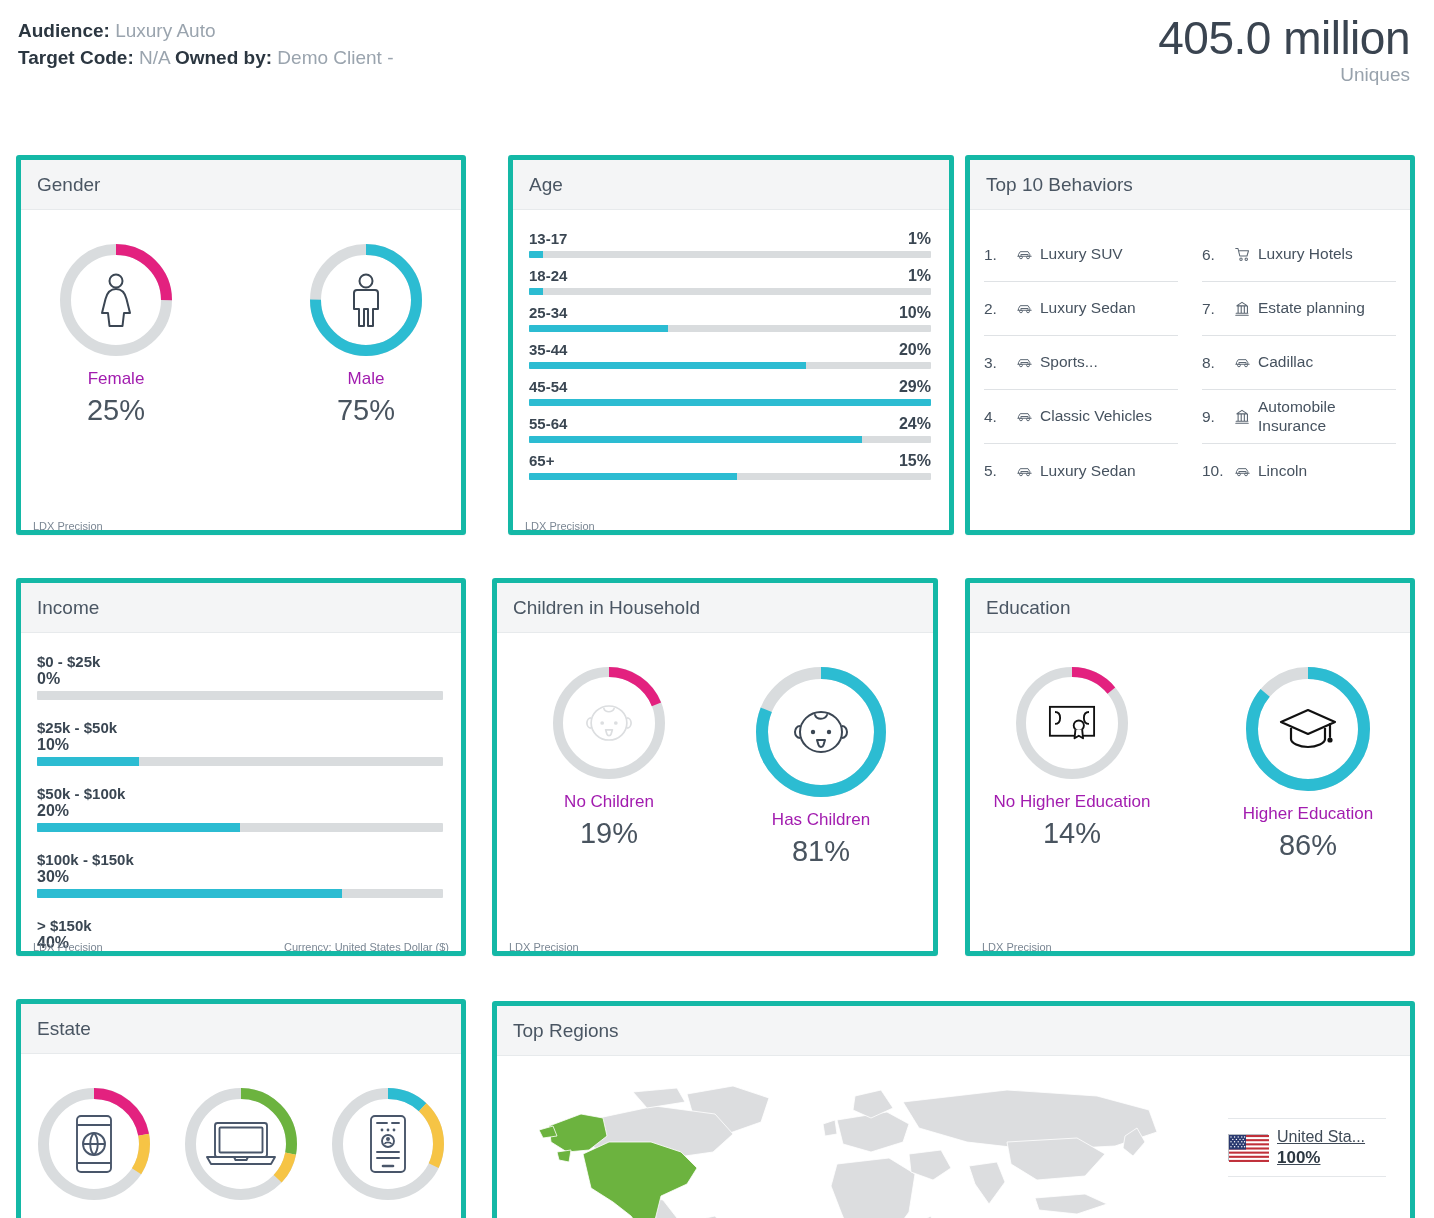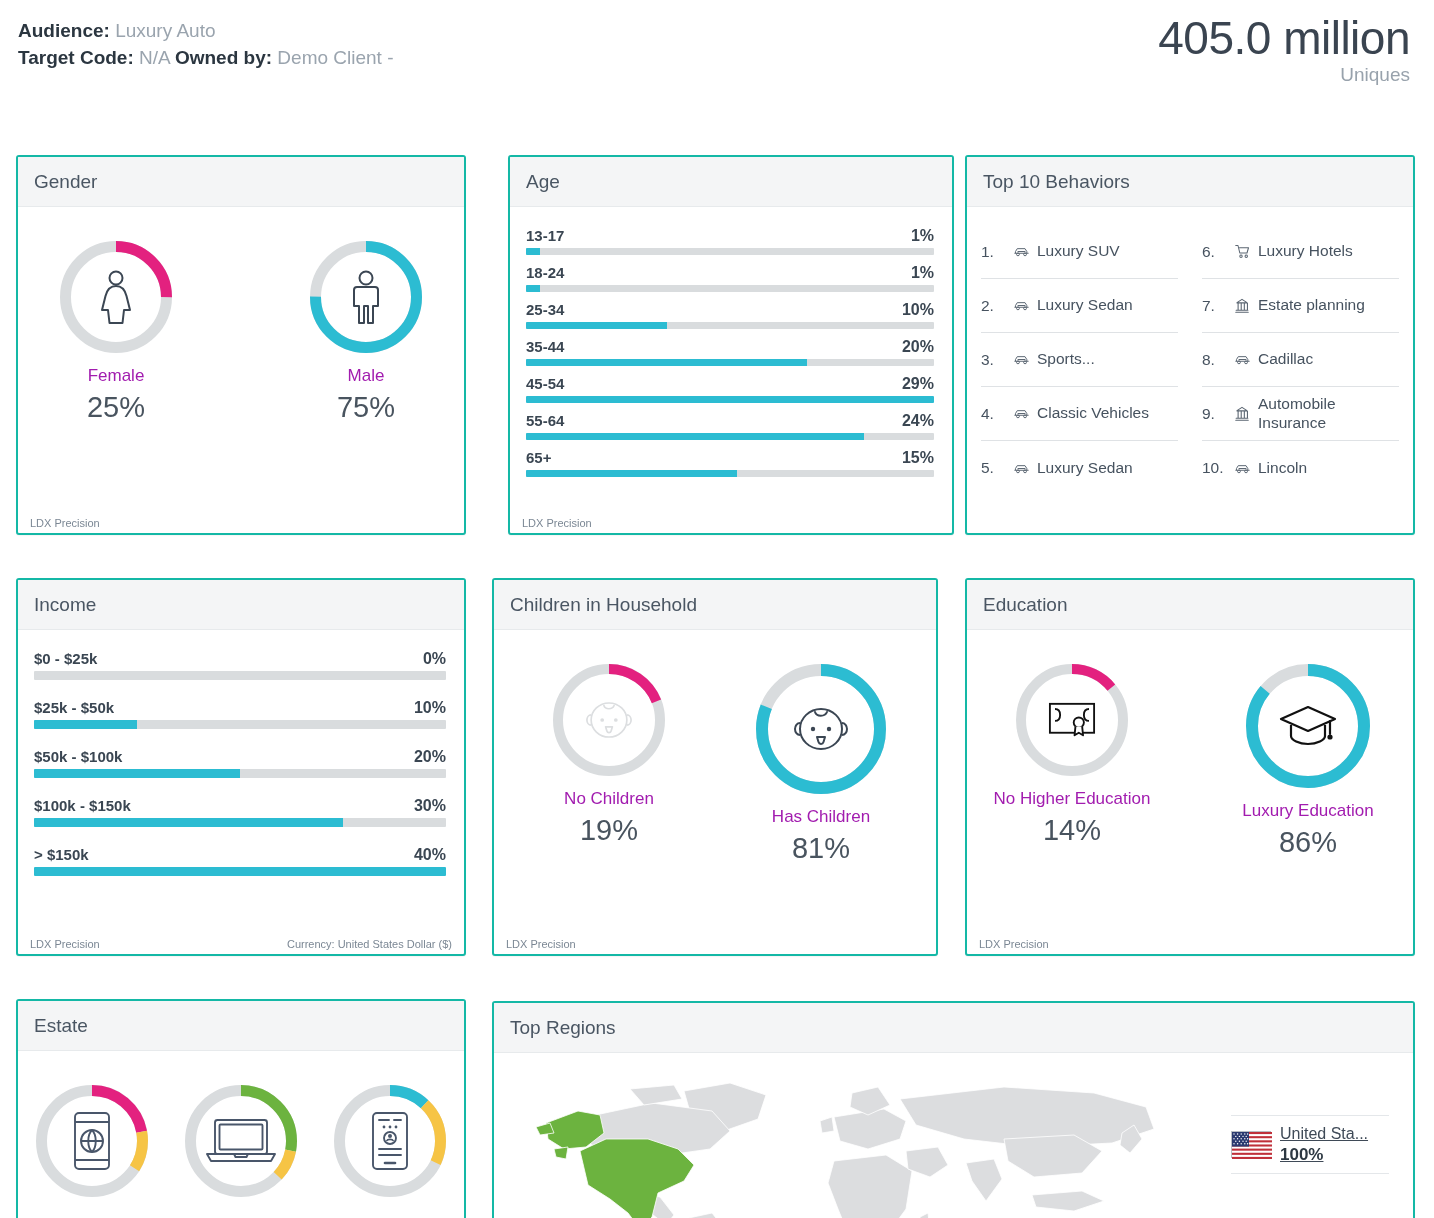--- a/index.html
+++ b/index.html
@@ -20,21 +20,21 @@
   }
   .hdr-left { position: absolute; left: 18px; top: 18px; line-height: 1.42; }
   .hdr-line { font-size: 19px; color: #9aa4ae; white-space: nowrap; }
   .hdr-line b { color: #2b3640; font-weight: bold; }
   .hdr-right { position: absolute; right: 24px; top: 14px; text-align: right; }
   .uniques-num { font-size: 46px; color: #3a4450; letter-spacing: -0.5px; line-height: 1.05; font-weight: 400; }
   .uniques-lbl { font-size: 19px; color: #98a2ac; margin-top: 2px; }
   .card {
     position: absolute;
     background: #ffffff;
-    border: 2px solid #14b8a6;
+    border: 5px solid #14b8a6;
     border-radius: 3px;
     box-shadow: 0 1px 1px rgba(0,0,0,.045);
     overflow: hidden;
   }
   .card-head {
     height: 50px;
     background: #f4f5f6;
     border-bottom: 1px solid #e7eaec;
     display: flex; align-items: center;
     padding: 0 16px;
@@ -64,21 +64,21 @@
   
   .barlist { padding: 20px 18px 0 16px; }
   .bar-item { margin-bottom: 9px; }
   .bar-top { display: flex; justify-content: space-between; align-items: baseline; font-size: 15px; color: #3a4652; font-weight: bold; padding-bottom: 3px; }
   .bar-top .bl { font-weight: bold; }
   .bar-top .bv { font-weight: bold; font-size: 16px; }
   .bar-track { height: 7px; background: #d9dcde; border-radius: 1px; overflow: hidden; }
   .bar-fill { height: 100%; background: #2cbcd2; }
 
   .barlist.income .bar-item { margin-bottom: 19px; }
-  .barlist.income .bar-top { font-size: 15px; }
+  .barlist.income .bar-top { font-size: 15px; flex-direction: column; }
   .barlist.income .bar-track { height: 9px; }
 
   
   .beh-grid { display: flex; padding: 18px 14px 0 14px; gap: 24px; }
   .beh-col { flex: 1; }
   .beh-item {
     display: flex; align-items: center; gap: 7px;
     min-height: 54px;
     border-bottom: 1px solid #dfe2e5;
     font-size: 15.5px; color: #46525f;
@@ -526,21 +526,21 @@
             </svg>
             <div class="donut-ico">
               <svg width="60" height="44" viewBox="0 0 60 44" fill="none" stroke="#111111" stroke-width="2.2">
                 <path d="M30 3L3 15l27 12 27-12z" stroke-linejoin="round"></path>
                 <path d="M13 21v11c0 4 8 8 17 8s17-4 17-8V21" stroke-linejoin="round"></path>
                 <path d="M52 17v13" stroke-linecap="round"></path>
                 <circle cx="52" cy="33" r="2.6" fill="#111111" stroke="none"></circle>
               </svg>
             </div>
           </div>
-          <div class="donut-label">Luxury Education</div>
+          <div class="donut-label">Higher Education</div>
           <div class="donut-pct">86%</div>
         </div>
       </div>
     <div class="card-foot">
       <span>LDX Precision</span>
         <span></span>
     </div>
   </div>
 </div>
 

